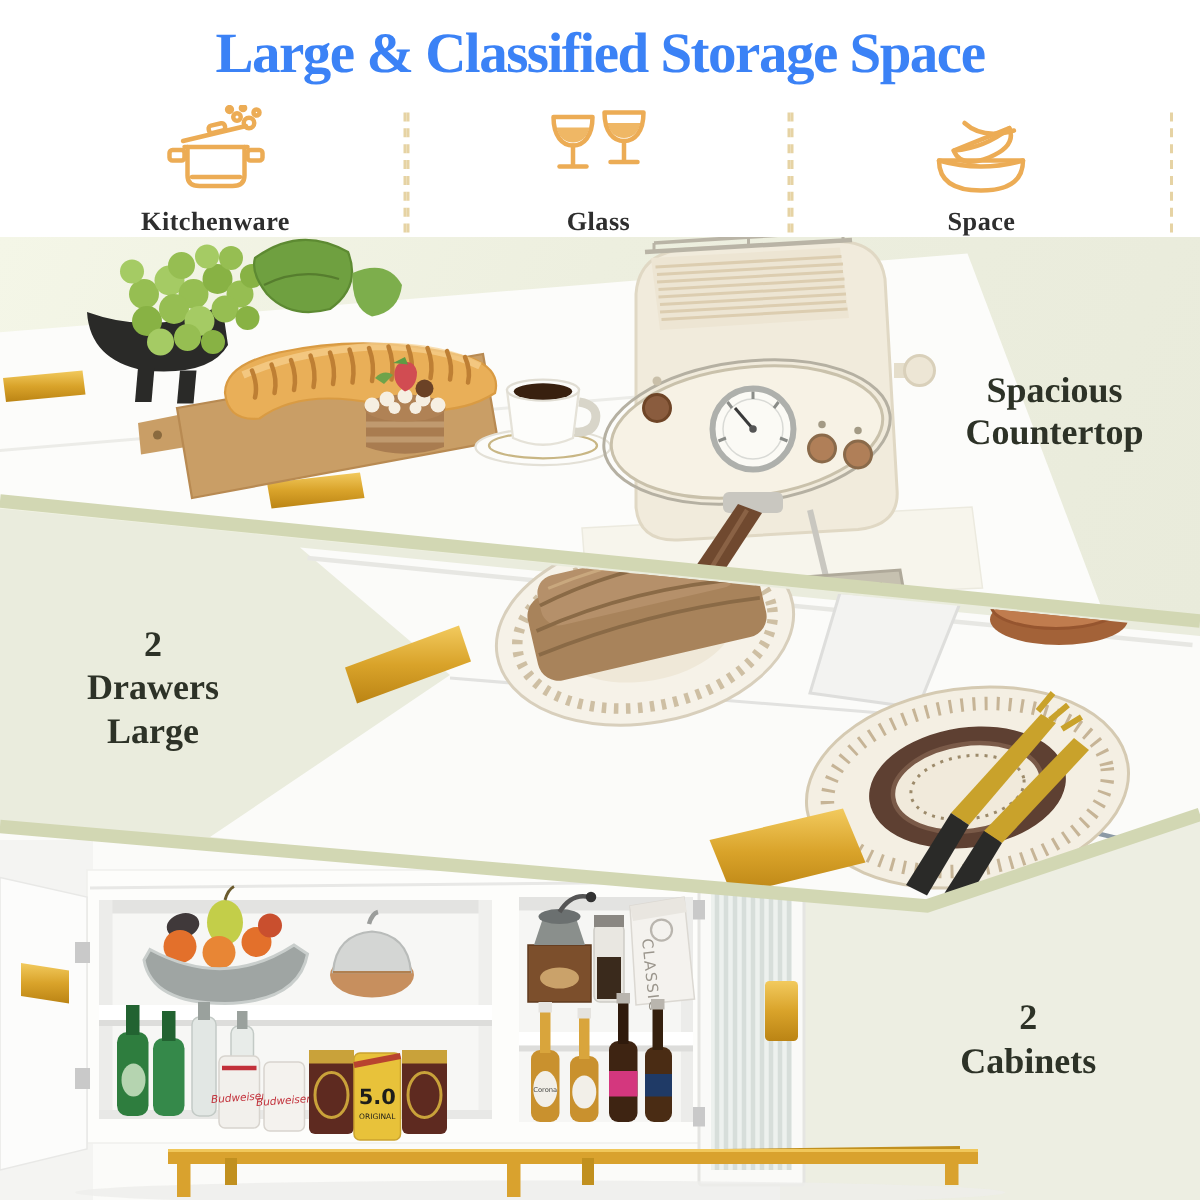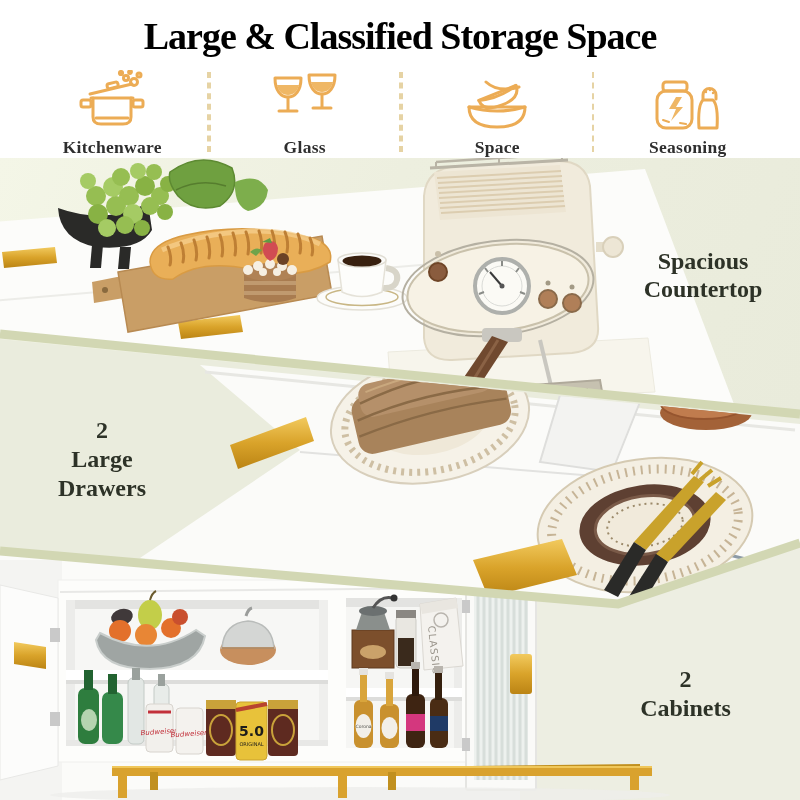--- a/index.html
+++ b/index.html
@@ -1,21 +1,21 @@
 <!DOCTYPE html>
 <html><head>
 <meta charset="utf-8">
 <style>
   html,body{margin:0;padding:0;background:#ffffff;}
   .page{position:relative;width:800px;height:800px;background:#ffffff;overflow:hidden;
         font-family:"Liberation Serif",serif;}
   .title{position:absolute;top:14px;left:0;right:0;text-align:center;
-         font-size:38px;font-weight:bold;color:#000000;letter-spacing:-1px;}
+         font-size:38px;font-weight:bold;color:#3b82f6;letter-spacing:-1px;}
   
-  .cats{position:absolute;top:70px;left:18px;right:18px;height:88px;display:flex;align-items:flex-start;}
+  .cats{position:absolute;top:70px;left:18px;right:18px;height:88px;display:flex;align-items:center;}
   .cat{flex:1 1 0;display:flex;flex-direction:column;align-items:center;justify-content:flex-start;}
   .cat svg{display:block;}
   .cat-label{margin-top:3px;font-size:17.5px;font-weight:bold;color:#2E2E2E;letter-spacing:.3px;white-space:nowrap;}
   .sep{width:0;border-left:2px dashed #E6D3A4;height:80px;margin-top:2px;}
   
   .sec1-bg{position:absolute;left:0;top:158px;width:800px;height:262px;
            background:linear-gradient(112deg,#F4F6E7 0%,#EDEFDF 45%,#E9EBDB 100%);}
   .sec3-bg{position:absolute;left:0;top:540px;width:800px;height:260px;background:#FBFBF9;}
   .cream-bg{position:absolute;left:520px;top:546px;width:280px;height:254px;background:#EDEEE2;
             clip-path:polygon(0px 51px,98px 59px,280px 0px,280px 254px,0px 254px);}
@@ -87,34 +87,20 @@
         <g transform="rotate(-22 36 22)">
           <path d="M16,23 q0,13 20,13 q20,0 20,-13 Z"></path>
           <path d="M16,23 q20,6 40,0"></path>
         </g>
         <path d="M25,12 q12,11 33,5"></path>
       </svg>
       <div class="cat-label">Space</div>
     </div>
     <div class="sep"></div>
 
-    <div class="cat">
-      <svg viewBox="0 0 72 64" width="74" height="64" fill="none" stroke="#ECAC55" stroke-width="3" stroke-linecap="round" stroke-linejoin="round">
-        <rect x="5" y="21" width="35" height="37" rx="9"></rect>
-        <rect x="11" y="12" width="24" height="9" rx="3"></rect>
-        <path d="M24,27 l-7,12 h7 l-5,12 l12,-14 h-7 l6,-10 z" fill="#EFB765" stroke="none"></path>
-        <path d="M11,50 l6,2 M28,53 l6,1" stroke-width="2"></path>
-        <path d="M47,58 c-1,-16 0,-24 4,-28 h10 c4,4 5,12 4,28 z"></path>
-        <path d="M51,29 v-4 a6.5,6.5 0 0 1 13,0 v4"></path>
-        <circle cx="54" cy="22" r="1.2" fill="#ECAC55" stroke="none"></circle>
-        <circle cx="58" cy="20" r="1.2" fill="#ECAC55" stroke="none"></circle>
-        <circle cx="61" cy="23" r="1.2" fill="#ECAC55" stroke="none"></circle>
-      </svg>
-      <div class="cat-label">Seasoning</div>
-    </div>
   </div>
 
   <div class="sec1-bg"></div>
   <div class="sec3-bg"></div>
   <div class="cream-bg"></div>
   <div class="band2-bg"></div>
 
   <svg class="photo-svg" viewBox="0 158 800 642">
     <defs>
       <clipPath id="c1" clipPathUnits="userSpaceOnUse">
@@ -478,21 +464,21 @@
     <path d="M0,334 L800,414" stroke="#D2D7B3" stroke-width="9" fill="none"></path>
     <path d="M0,551 L618,604 L800,543" stroke="#D2D7B3" stroke-width="9" fill="none"></path>
   </svg>
 
   <div class="caption cap1">
     <span>Spacious</span>
     <span>Countertop</span>
   </div>
   <div class="caption cap2">
     <span>2</span>
+    <span>Drawers</span>
     <span>Large</span>
-    <span>Drawers</span>
   </div>
   <div class="caption cap3">
     <span>2</span>
     <span>Cabinets</span>
   </div>
 
 </div>
 
 </body></html>

